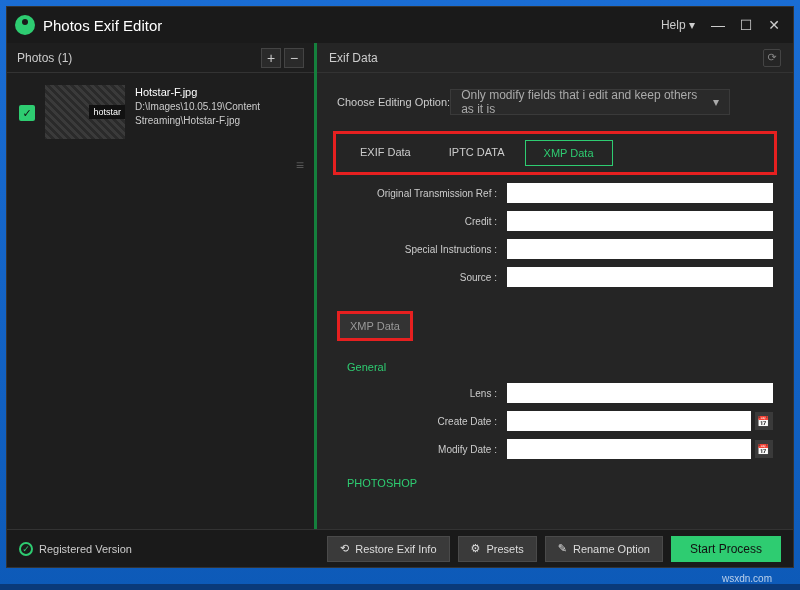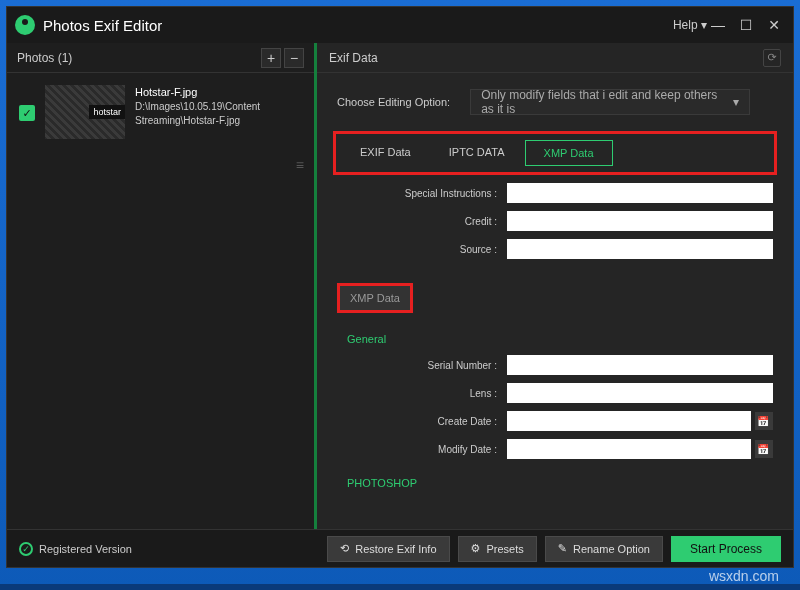--- a/index.html
+++ b/index.html
@@ -2,61 +2,61 @@
 <html><head>
 <meta charset="utf-8">
 <style>
 *{margin:0;padding:0;box-sizing:border-box;font-family:"Segoe UI",Arial,sans-serif}
 body{background:linear-gradient(#1a6dd4,#0d5ab8);width:800px;height:590px;overflow:hidden;position:relative}
 .window{position:absolute;top:6px;left:6px;right:6px;bottom:22px;background:#8b5cf6;border:1px solid #333;display:flex;flex-direction:column}
 .titlebar{height:36px;background:#1a1a1a;display:flex;align-items:center;padding:0 8px;color:#fff}
 .logo{width:20px;height:20px;background:#2ecc71;border-radius:50%;position:relative;margin-right:8px}
 .logo::after{content:"";position:absolute;width:6px;height:6px;background:#1a1a1a;border-radius:50%;top:4px;left:7px}
 .title{font-size:15px;font-weight:500;flex:1}
-.help{font-size:12px;color:#ccc;cursor:pointer}
+.help{font-size:12px;color:#ccc;margin-right:12px;cursor:pointer}
 .winbtns{display:flex;gap:6px}
 .winbtn{width:22px;height:22px;display:flex;align-items:center;justify-content:center;color:#ccc;cursor:pointer;font-size:14px}
 .content{flex:1;display:flex;overflow:hidden}
 .left{width:310px;background:#1e1e1e;border-right:3px solid #15803d;display:flex;flex-direction:column}
 .left-header{height:30px;display:flex;align-items:center;padding:0 10px;color:#ccc;font-size:12px;border-bottom:1px solid #333}
 .left-header span{flex:1}
 .sqbtn{width:20px;height:20px;background:#2a2a2a;border:1px solid #444;color:#ccc;display:flex;align-items:center;justify-content:center;font-size:14px;cursor:pointer;margin-left:3px}
 .photo-item{display:flex;padding:12px;gap:10px;align-items:flex-start}
 .chk{width:16px;height:16px;background:#2ecc71;border-radius:2px;display:flex;align-items:center;justify-content:center;color:#111;font-size:11px;margin-top:20px}
 .thumb{width:80px;height:54px;background:#333;position:relative;overflow:hidden}
 .thumb-logo{position:absolute;inset:0;display:flex;align-items:center;justify-content:flex-end;background:linear-gradient(45deg,#2a2a2a 25%,#3a3a3a 25%,#3a3a3a 50%,#2a2a2a 50%,#2a2a2a 75%,#3a3a3a 75%);background-size:8px 8px}
 .thumb-logo span{background:#111;color:#fff;font-size:9px;padding:2px 4px}
 .photo-info{flex:1;color:#ccc;font-size:10px;line-height:1.4}
 .photo-info .fn{color:#fff;font-size:11px;margin-bottom:0}
 .hamb{color:#555;font-size:14px;align-self:flex-end;margin:6px 10px}
 .right{flex:1;background:#252525;display:flex;flex-direction:column;overflow:hidden}
 .right-header{height:30px;display:flex;align-items:center;padding:0 12px;color:#ccc;font-size:12px;border-bottom:1px solid #333}
 .right-header span{flex:1}
 .refresh{width:18px;height:18px;border:1px solid #444;border-radius:2px;display:flex;align-items:center;justify-content:center;color:#888;font-size:11px}
-.option-row{padding:16px 20px 12px;display:flex;align-items:center;gap:20px}
+.option-row{padding:16px 20px 12px;display:flex;align-items:center;}
 .opt-label{color:#ccc;font-size:11px}
 .dropdown{flex:1;max-width:280px;height:26px;background:#2a2a2a;border:1px solid #3a3a3a;color:#aaa;font-size:12px;display:flex;align-items:center;padding:0 10px;justify-content:space-between}
 .tabs-wrap{border:3px solid #e62020;margin:4px 16px 8px;padding:6px 6px}
 .tabs{display:flex;gap:2px}
 .tab{padding:6px 18px;color:#ccc;font-size:11px;cursor:pointer}
 .tab.active{border:1px solid #2ecc71;color:#2ecc71}
 .form-area{flex:1;overflow-y:auto;padding:0 20px 10px}
 .field-row{display:flex;align-items:center;margin-bottom:8px}
 .field-label{width:170px;text-align:right;color:#ccc;font-size:10px;padding-right:10px}
 .field-input{flex:1;height:20px;background:#fff;border:none}
 .cal{width:18px;height:18px;background:#3a3a3a;margin-left:4px;display:flex;align-items:center;justify-content:center;color:#aaa;font-size:10px}
 .section-hdr{background:#333;color:#999;font-size:11px;padding:6px 10px;margin:10px 0}
 .section-hdr.boxed{border:3px solid #e62020;display:inline-block;background:#333;color:#999}
 .section-sub{color:#2ecc71;font-size:11px;margin:8px 0 10px 10px}
 .footer{height:38px;background:#1a1a1a;border-top:1px solid #333;display:flex;align-items:center;padding:0 12px;gap:8px}
 .reg{display:flex;align-items:center;gap:6px;color:#ccc;font-size:11px;flex:0 0 300px}
 .reg-icon{width:14px;height:14px;border:2px solid #2ecc71;border-radius:50%;display:flex;align-items:center;justify-content:center;color:#2ecc71;font-size:9px}
 .fbtn{height:26px;background:#3a3a3a;border:1px solid #4a4a4a;color:#ddd;font-size:11px;padding:0 12px;display:flex;align-items:center;gap:6px;cursor:pointer}
 .fbtn.primary{background:#2ecc71;color:#111;border-color:#2ecc71;flex:1;justify-content:center;font-weight:500;font-size:12px}
-.watermark{position:absolute;bottom:6px;right:21px;color:#fff;font-size:14px;opacity:.7}
+.watermark{position:absolute;bottom:6px;right:28px;color:#fff;font-size:10px;opacity:.7}
 .taskbar{position:absolute;bottom:0;left:0;right:0;height:6px;background:#0a3a7a}
 </style>
 </head>
 <body>
 
 <div class="window">
   <div class="titlebar">
     <div class="logo"></div>
     <div class="title">Photos Exif Editor</div>
     <div class="help"><span>Help</span> ▾</div>
@@ -104,39 +104,39 @@
       </div>
       <div class="tabs-wrap">
         <div class="tabs">
           <div class="tab">EXIF Data</div>
           <div class="tab">IPTC DATA</div>
           <div class="tab active">XMP Data</div>
         </div>
       </div>
       <div class="form-area">
         <div class="field-row">
-            <div class="field-label">Special Instructions :</div>
+            <div class="field-label">Original Transmission Ref :</div>
             <input class="field-input" style="">
           </div>
         <div class="field-row">
             <div class="field-label">Credit :</div>
+            <input class="field-input" style="">
+          </div>
+        <div class="field-row">
+            <div class="field-label">Special Instructions :</div>
             <input class="field-input" style="">
           </div>
         <div class="field-row">
             <div class="field-label">Source :</div>
             <input class="field-input" style="">
           </div>
 
         <div style="margin:14px 0 10px"><span class="section-hdr boxed">XMP Data</span></div>
         <div class="section-sub">General</div>
 
-        <div class="field-row">
-            <div class="field-label">Serial Number :</div>
-            <input class="field-input" style="">
-          </div>
         <div class="field-row">
             <div class="field-label">Lens :</div>
             <input class="field-input" style="">
           </div>
         <div class="field-row">
             <div class="field-label">Create Date :</div>
             <input class="field-input" style="">
             <div class="cal">📅</div>
           </div>
         <div class="field-row">

